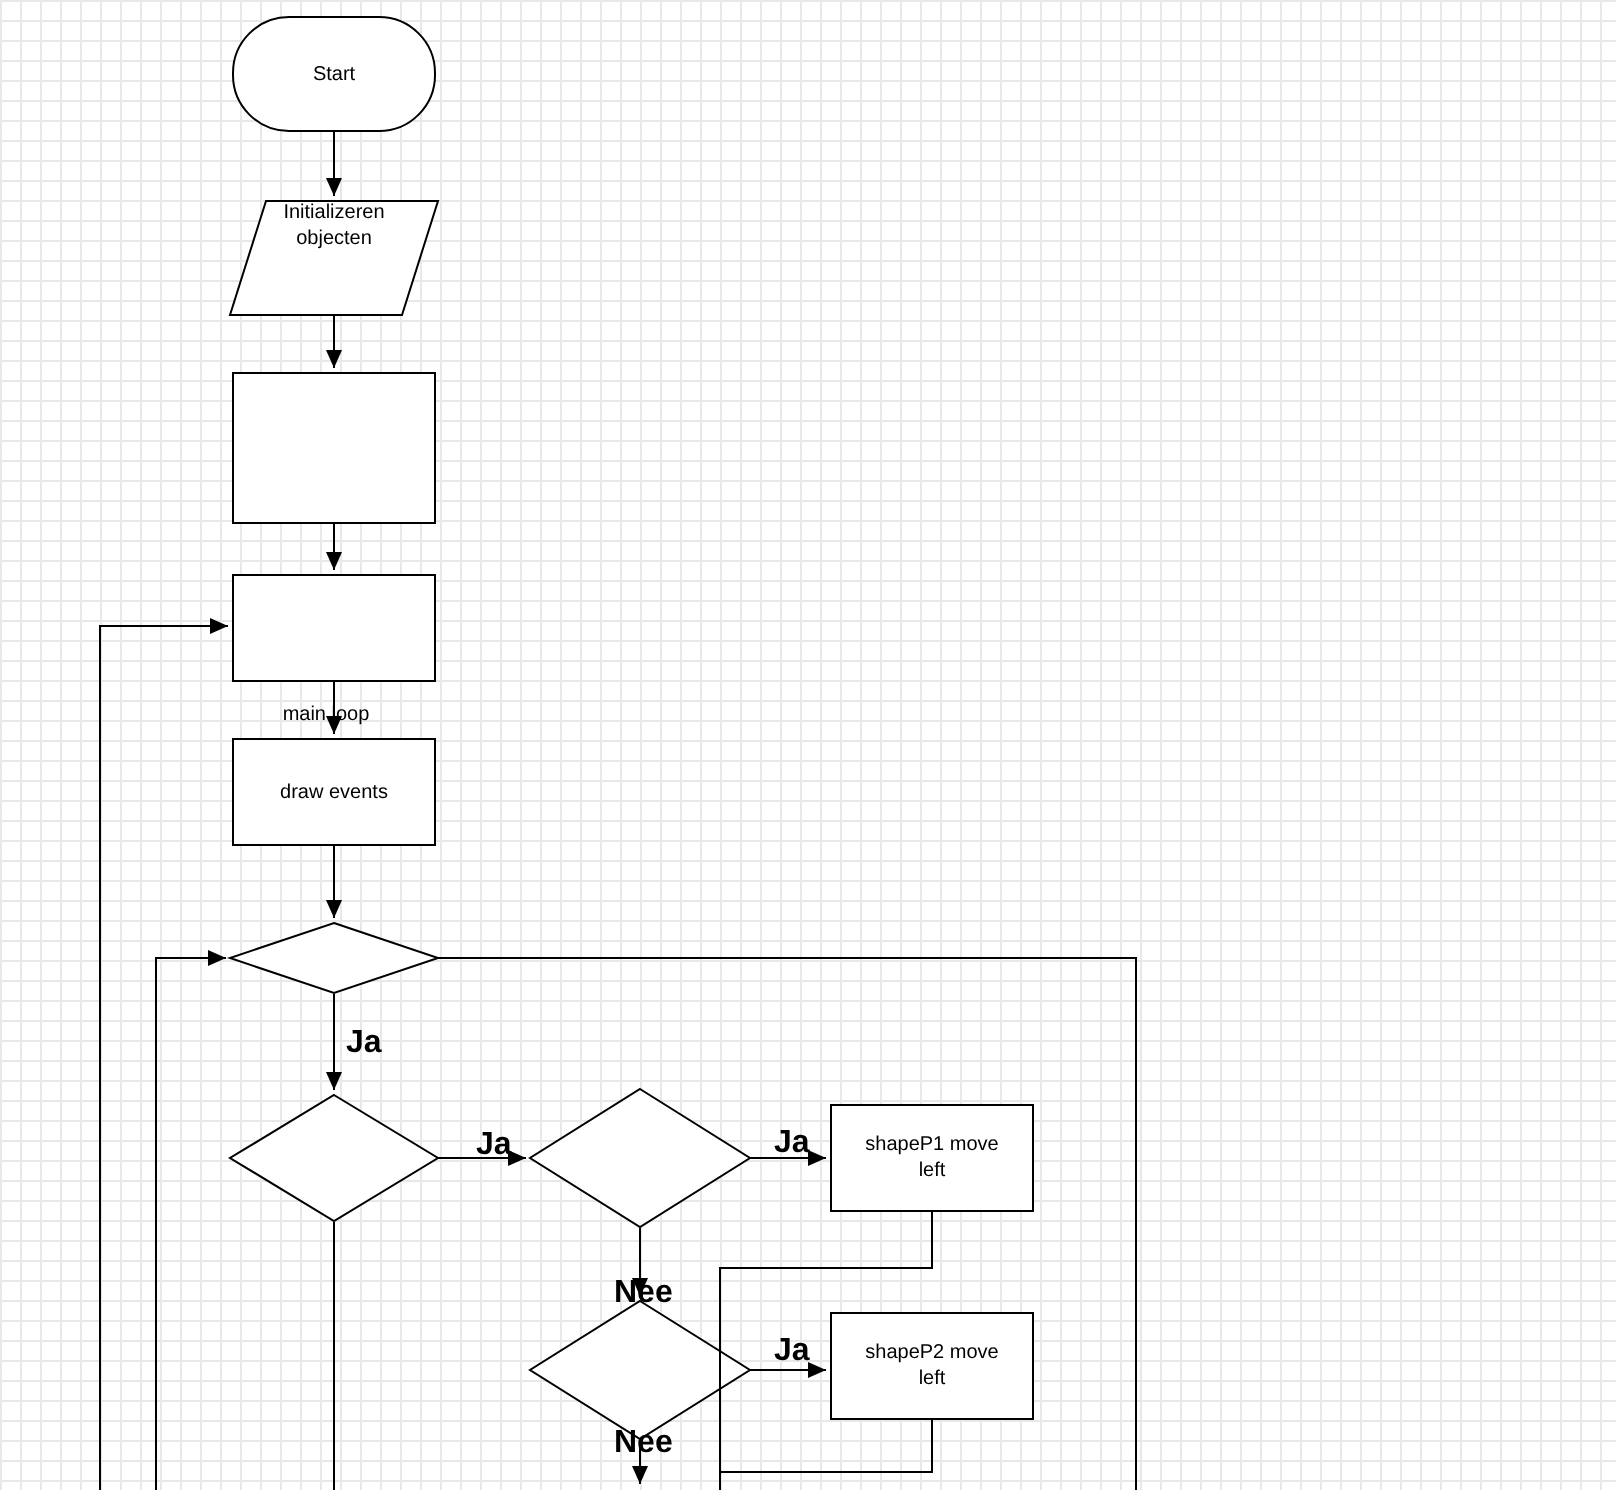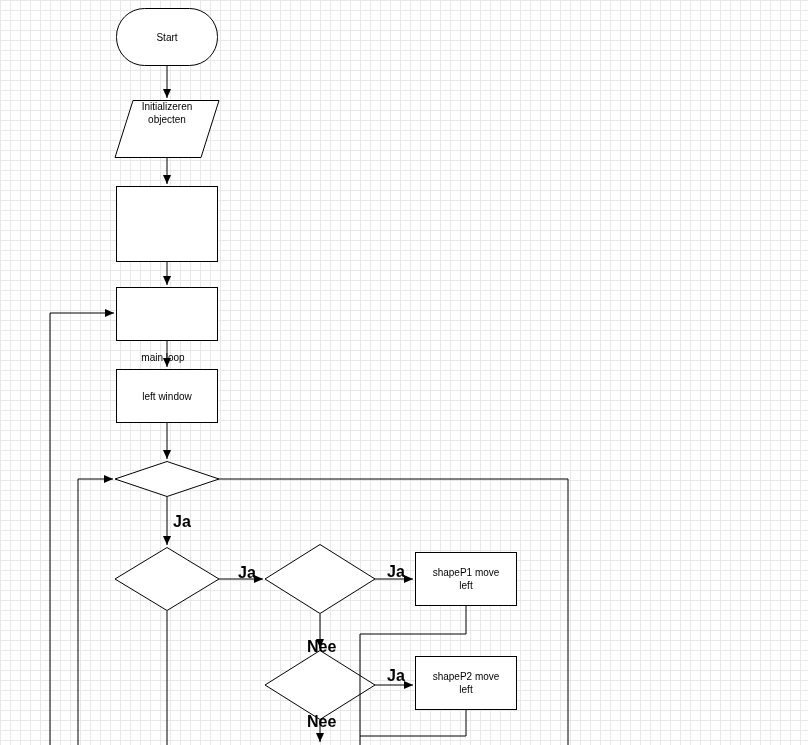--- a/index.html
+++ b/index.html
@@ -103,21 +103,21 @@
       <path d="M466,606 L466,634 L360,634 L360,745"></path>
       <path d="M466,710 L466,736 L360,736"></path>
       <path d="M219,479 L568,479 L568,745"></path>
     </g>
   </svg>
 
   <div class="node-label" style="left:116px; top:8px; width:102px; height:58px;">Start</div>
   <div class="node-label" style="left:115px; top:84px; width:104px; height:58px;">Initializeren
 objecten</div>
   <div class="node-label" style="left:116px; top:287px; width:94px; height:54px;margin-top:43px;">main loop</div>
-  <div class="node-label" style="left:116px; top:369px; width:102px; height:54px;">left window</div>
+  <div class="node-label" style="left:116px; top:369px; width:102px; height:54px;">draw events</div>
   <div class="node-label" style="left:415px; top:552px; width:102px; height:54px;">shapeP1 move
 left</div>
   <div class="node-label" style="left:415px; top:656px; width:102px; height:54px;border-radius:24px;">shapeP2 move
 left</div>
 
   <div class="edge-label" style="left:173px; top:516px;">Ja</div>
   <div class="edge-label" style="left:238px; top:567px;">Ja</div>
   <div class="edge-label" style="left:387px; top:566px;">Ja</div>
   <div class="edge-label" style="left:307px; top:641px;">Nee</div>
   <div class="edge-label" style="left:387px; top:670px;">Ja</div>

